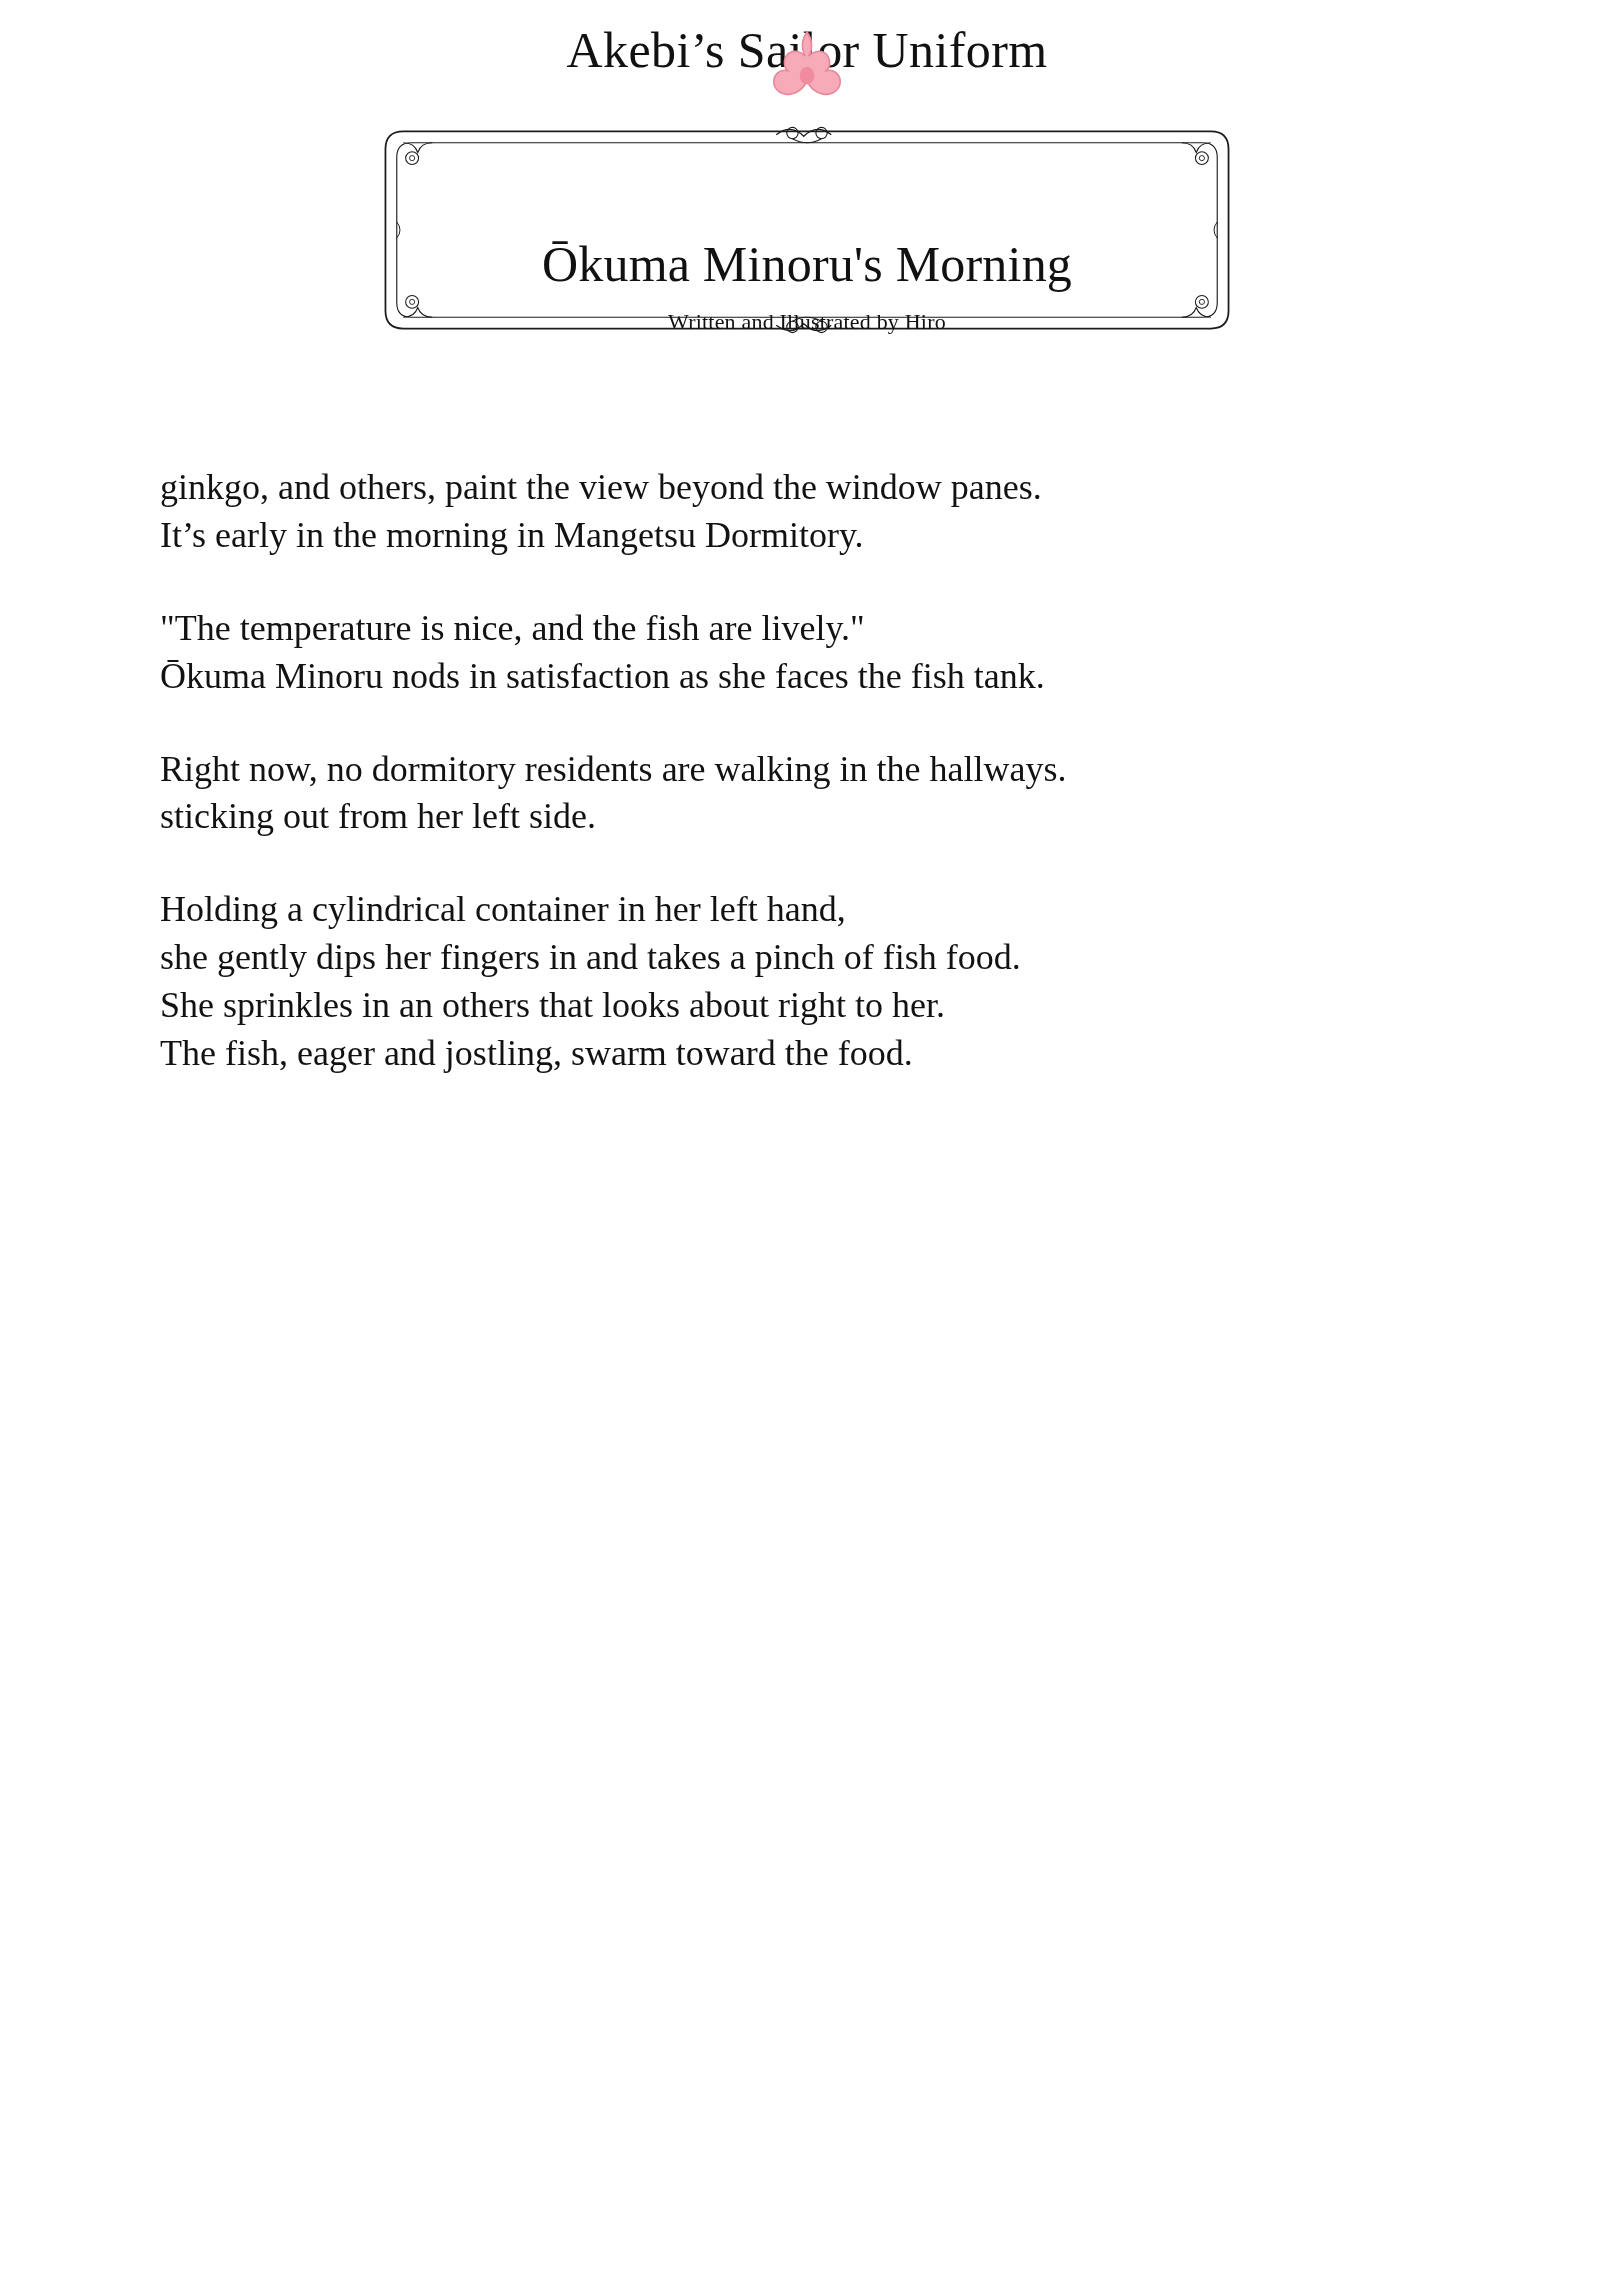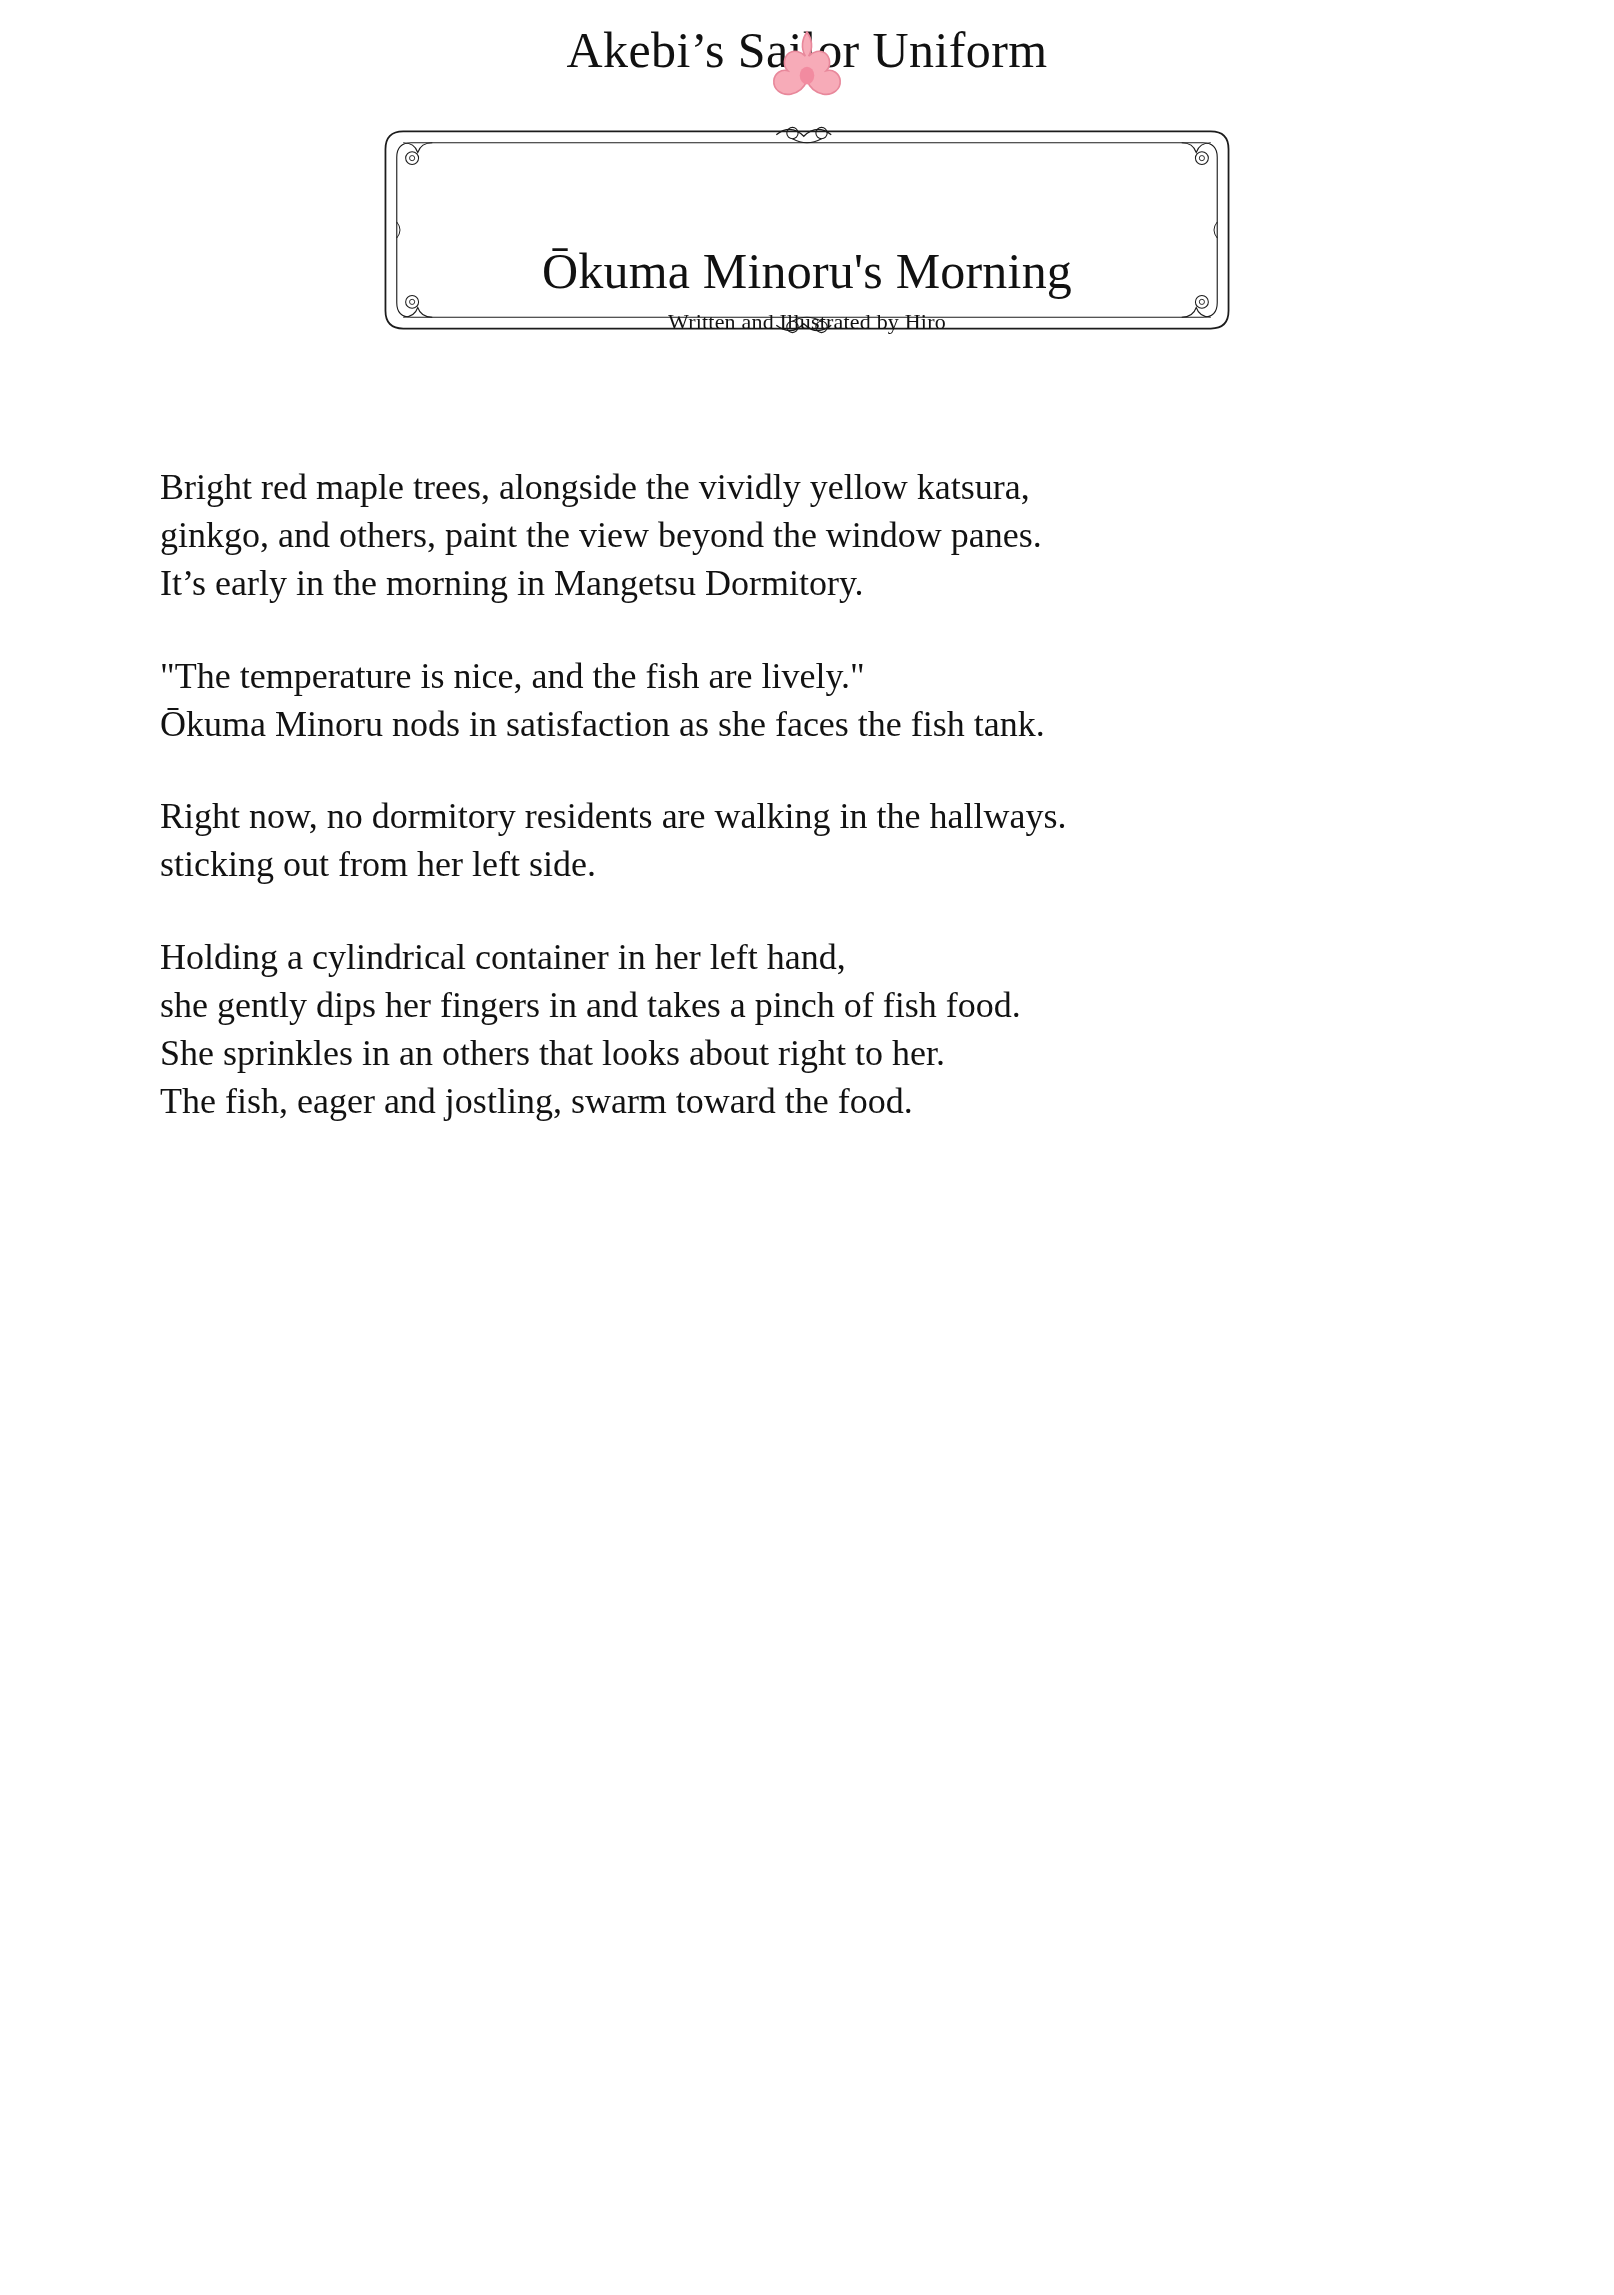--- a/index.html
+++ b/index.html
@@ -72,21 +72,21 @@
     box-sizing: border-box;
   }
   .story-title {
     font-size: 50px;
     line-height: 1.05;
     color: #111;
     letter-spacing: 0.2px;
     white-space: nowrap;
   }
   .story-byline {
-    margin-top: 12px;
+    margin-top: 19px;
     font-size: 22px;
     color: #111;
     letter-spacing: 0.2px;
     white-space: nowrap;
   }
 
   
   .body-text {
     position: absolute;
     top: 464px;
@@ -152,21 +152,20 @@
     </g>
   </svg>
   <div class="frame-text">
     <div class="story-title">Ōkuma Minoru's Morning</div>
     <div class="story-byline">Written and Illustrated by Hiro</div>
   </div>
 </div>
 
 <div class="body-text">
     <div class="para">
-      <div class="line">Bright red maple trees, alongside the vividly yellow katsura,</div>
       <div class="line">ginkgo, and others, paint the view beyond the window panes.</div>
       <div class="line">It’s early in the morning in Mangetsu Dormitory.</div>
     </div>
     <div class="para">
       <div class="line">"The temperature is nice, and the fish are lively."</div>
       <div class="line">Ōkuma Minoru nods in satisfaction as she faces the fish tank.</div>
     </div>
     <div class="para">
       <div class="line">Right now, no dormitory residents are walking in the hallways.</div>
       <div class="line">sticking out from her left side.</div>

